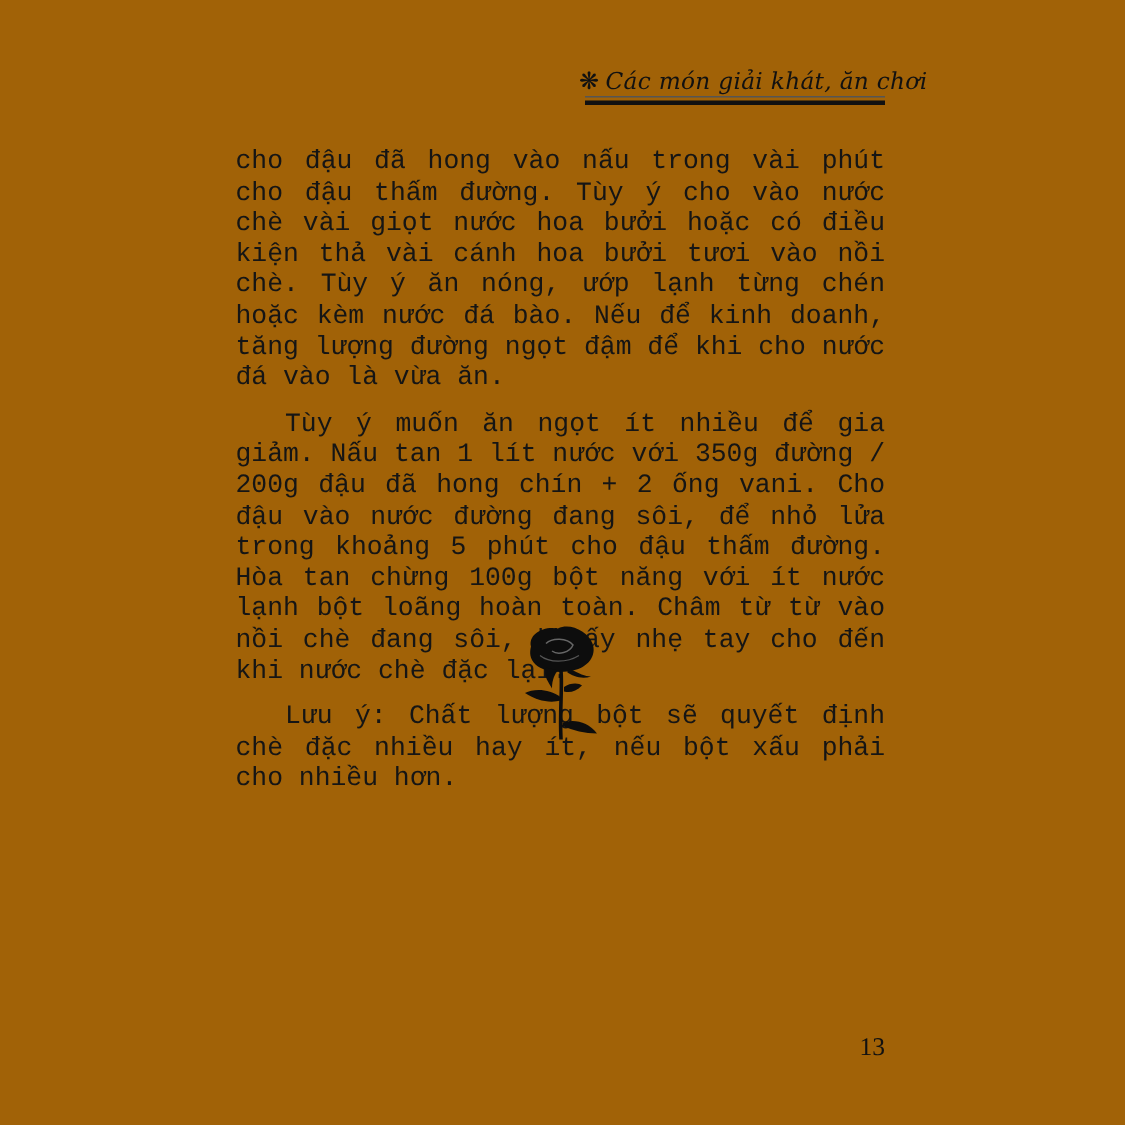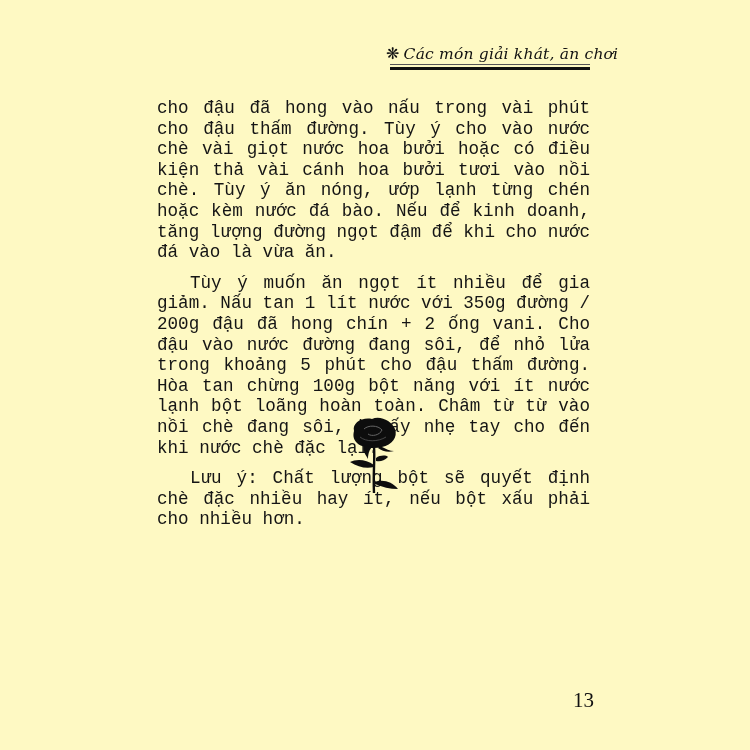--- a/index.html
+++ b/index.html
@@ -1,20 +1,20 @@
 <!DOCTYPE html>
 <html><head>
   <meta charset="utf-8">
   <style>
     html, body { margin: 0; padding: 0; }
     body {
       width: 750px; height: 750px; background: #ffffff; position: relative; overflow: hidden;
       font-family: "DejaVu Serif", "Liberation Serif", serif; color: #111;
     }
-    .page { position: absolute; left: 0; top: 0; width: 750px; height: 750px; background: #fef9c3; }
+    .page { position: absolute; left: 0; top: 0; width: 750px; height: 750px; background: #a16207; }
     .running-header {
       position: absolute; left: 386px; top: 44px; width: 196px;
       font-family: "DejaVu Serif", serif; font-style: italic; font-size: 15.5px; letter-spacing: 0.2px;
       color: #111; white-space: nowrap;
     }
     .running-header .star { font-style: normal; font-size: 16px; margin-right: 4px; }
     .header-rule {
       position: absolute; left: 390px; top: 67px; width: 200px; height: 3px; background: #111;
     }
     .header-rule-thin {
@@ -25,21 +25,21 @@
       font-family: Liberation Mono, monospace; font-size: 17.6px; line-height: 20.6px;
       text-align: justify; color: #151515;
     }
     .body-text p { margin: 0 0 10px 0; }
     .body-text p.indent { text-indent: 33px; }
     .rose {
       position: absolute; left: 340px; top: 415px; width: 70px; height: 82px;
     }
     .page-number {
       position: absolute; left: 573px; top: 688px;
-      font-family: "Liberation Serif", serif; font-size: 21px; color: #111;
+      font-family: "Liberation Serif", serif; font-size: 17px; color: #111;
     }
   </style>
 </head>
 <body>
 
 <div class="page">
   <div class="running-header">
     <span class="star">❋</span><span>Các món giải khát, ăn chơi</span>
   </div>
   <div class="header-rule-thin"></div>

